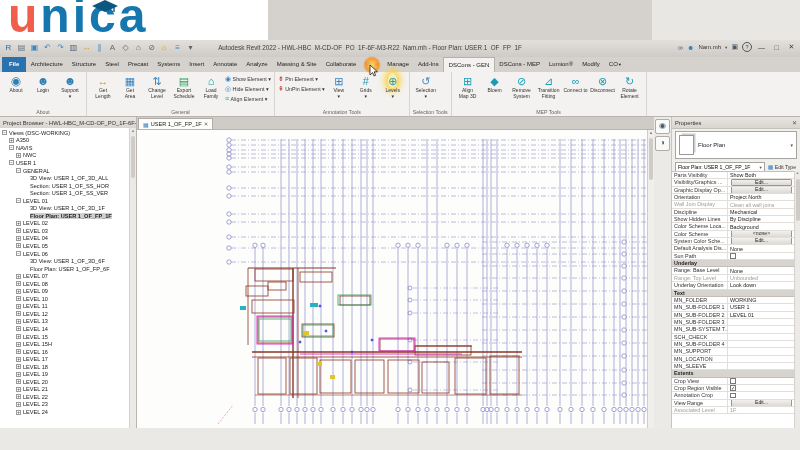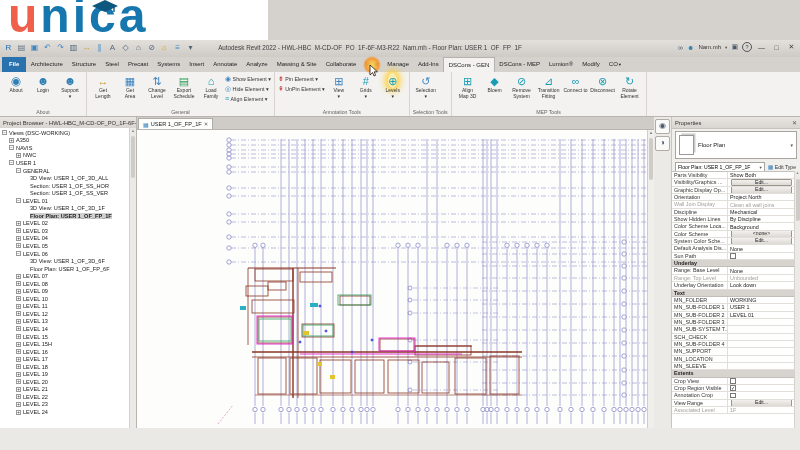--- a/index.html
+++ b/index.html
@@ -1,20 +1,20 @@
 <!DOCTYPE html>
 <html><head>
 <meta charset="utf-8">
 <style>
   html,body{margin:0;padding:0}
   #app{position:relative;width:800px;height:450px;background:#e9e7e4;overflow:hidden;
        font-family:"Liberation Sans","DejaVu Sans",sans-serif;cursor:default}
 
   
-  #header{position:absolute;left:0;top:0;width:800px;height:40px;background:#d5d2ce}
+  #header{position:absolute;left:0;top:0;width:652px;height:40px;background:#d5d2ce}
   #logo-block{position:absolute;left:0;top:0;width:268px;height:40px;background:#fff}
   .logo-text{position:absolute;left:8px;top:-10px;font-size:48px;font-weight:bold;letter-spacing:3px;line-height:52px}
   .logo-u{color:#ef5f4b}.logo-rest{color:#1577ae}
   .logo-cap{position:absolute;left:92px;top:0px}
 
   
   #qat-row{position:absolute;left:0;top:40px;width:800px;height:17px;background:linear-gradient(#e3e0dc,#cecbc6)}
   #qat{position:absolute;left:3px;top:1px;display:flex;gap:2px}
   .qat-btn{width:11px;height:14px;font-size:8px;line-height:14px;text-align:center;color:#56687a}
   #win-title{position:absolute;left:110px;top:4px;width:520px;text-align:center;font-size:6.3px;color:#3c3c3c;white-space:nowrap;overflow:hidden}

